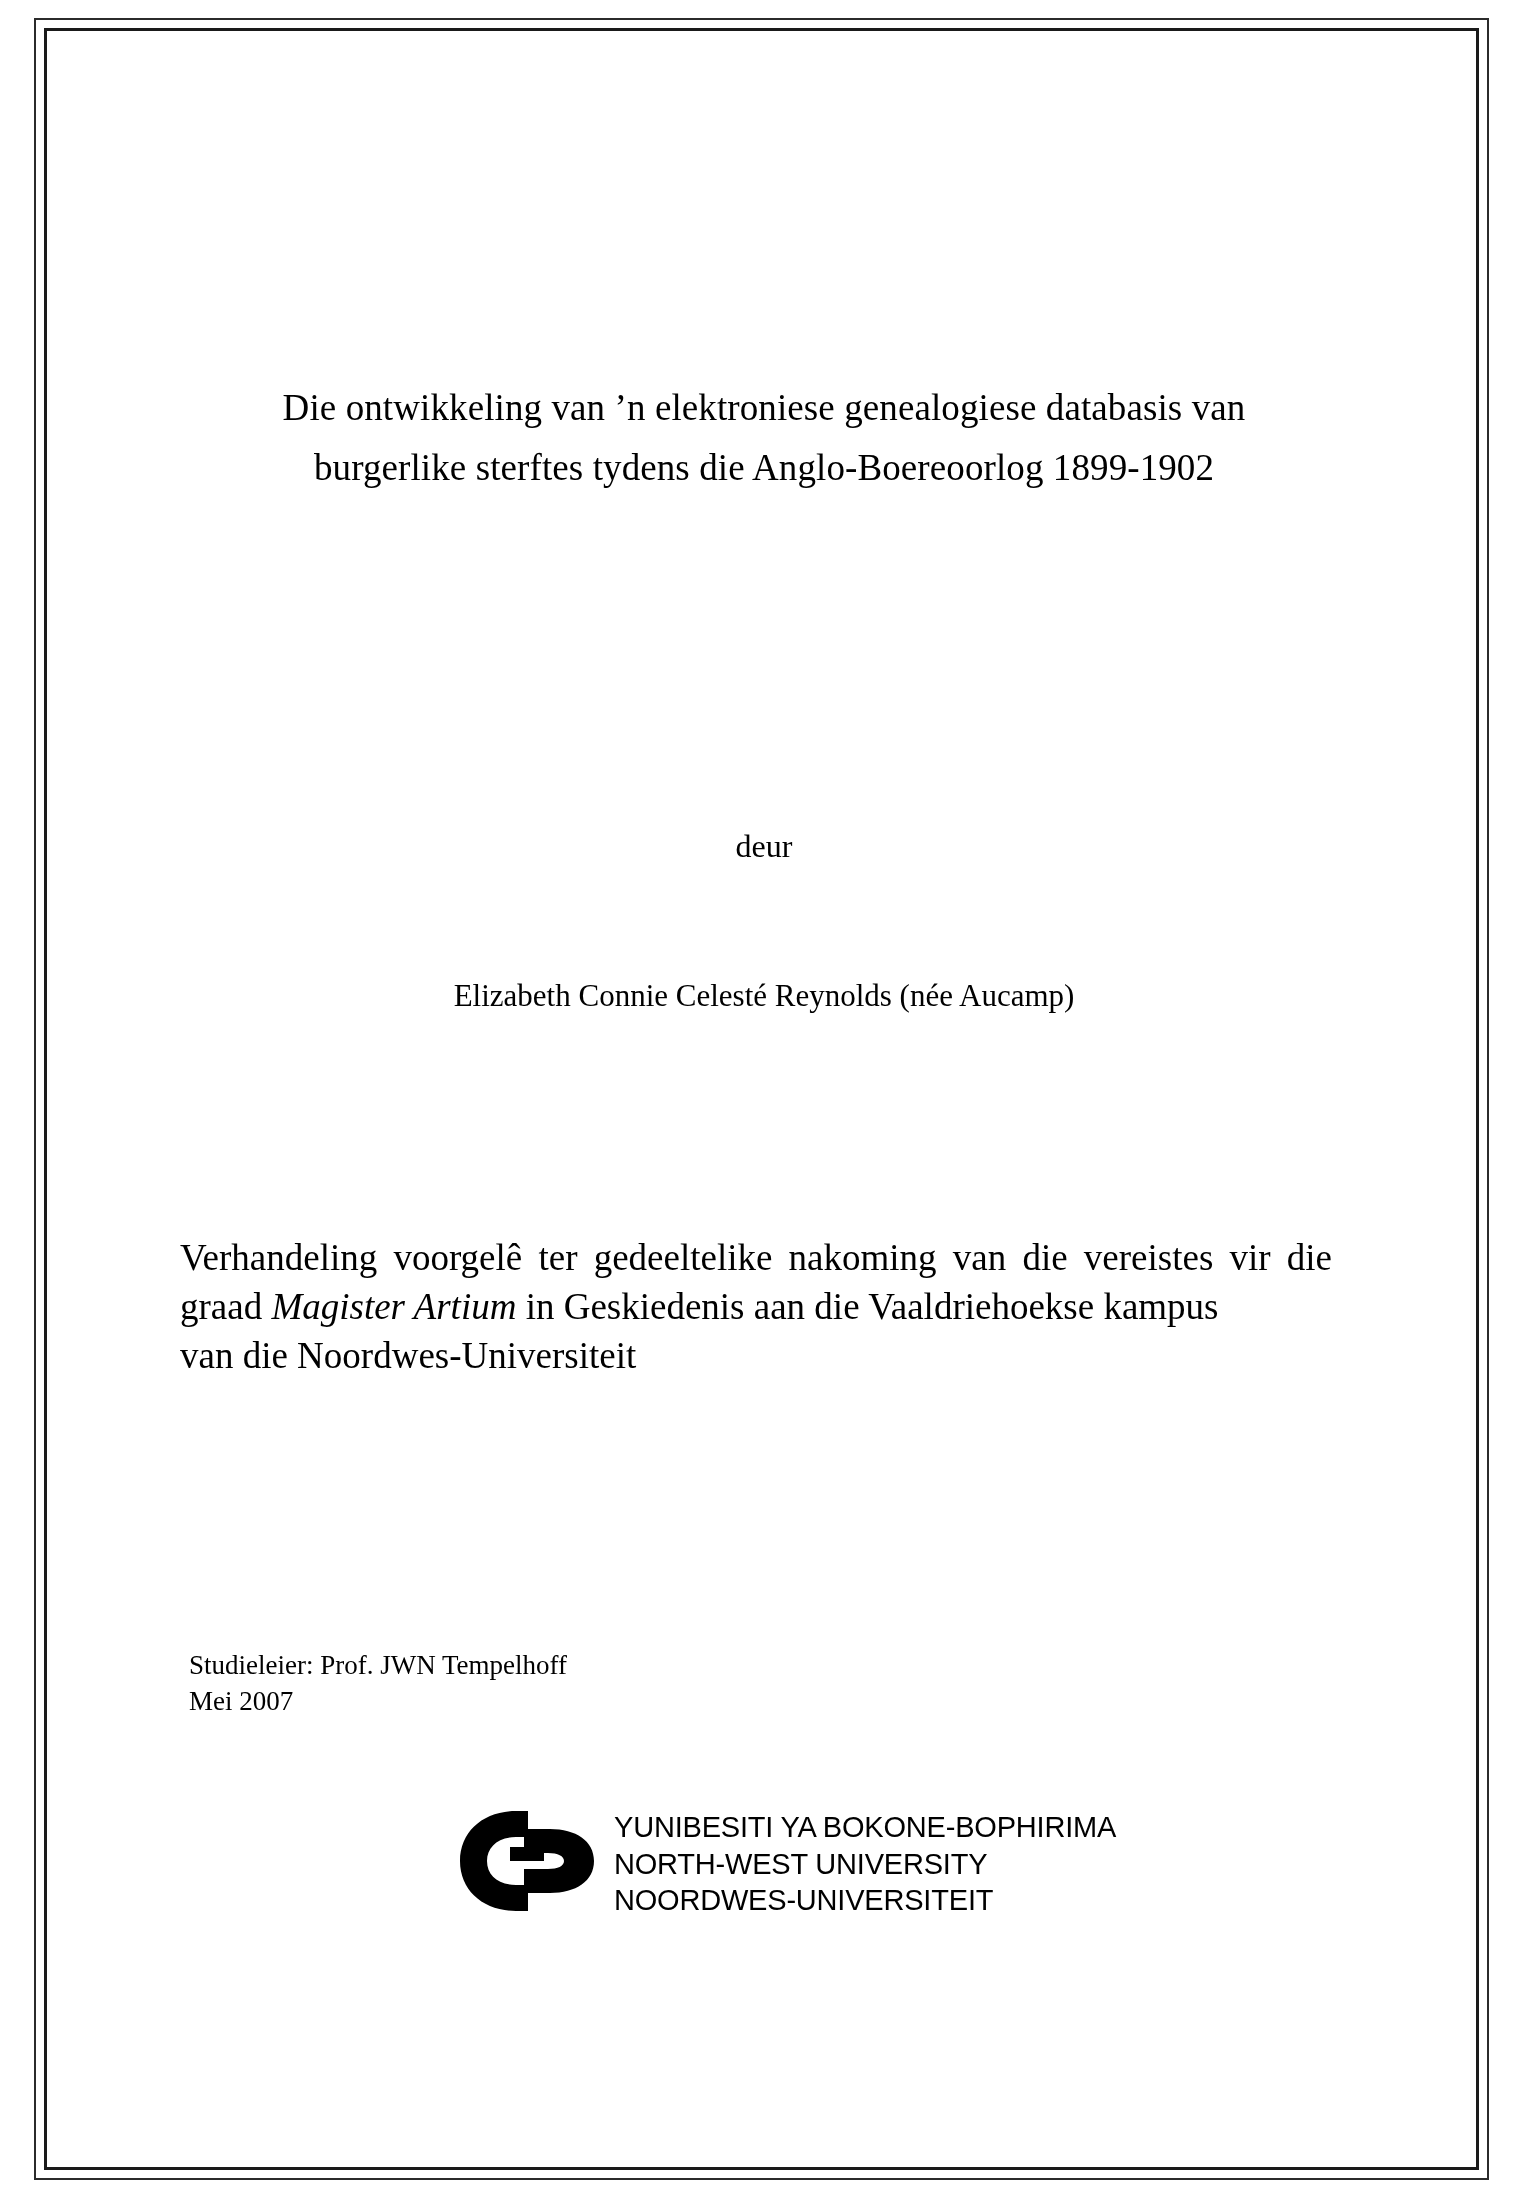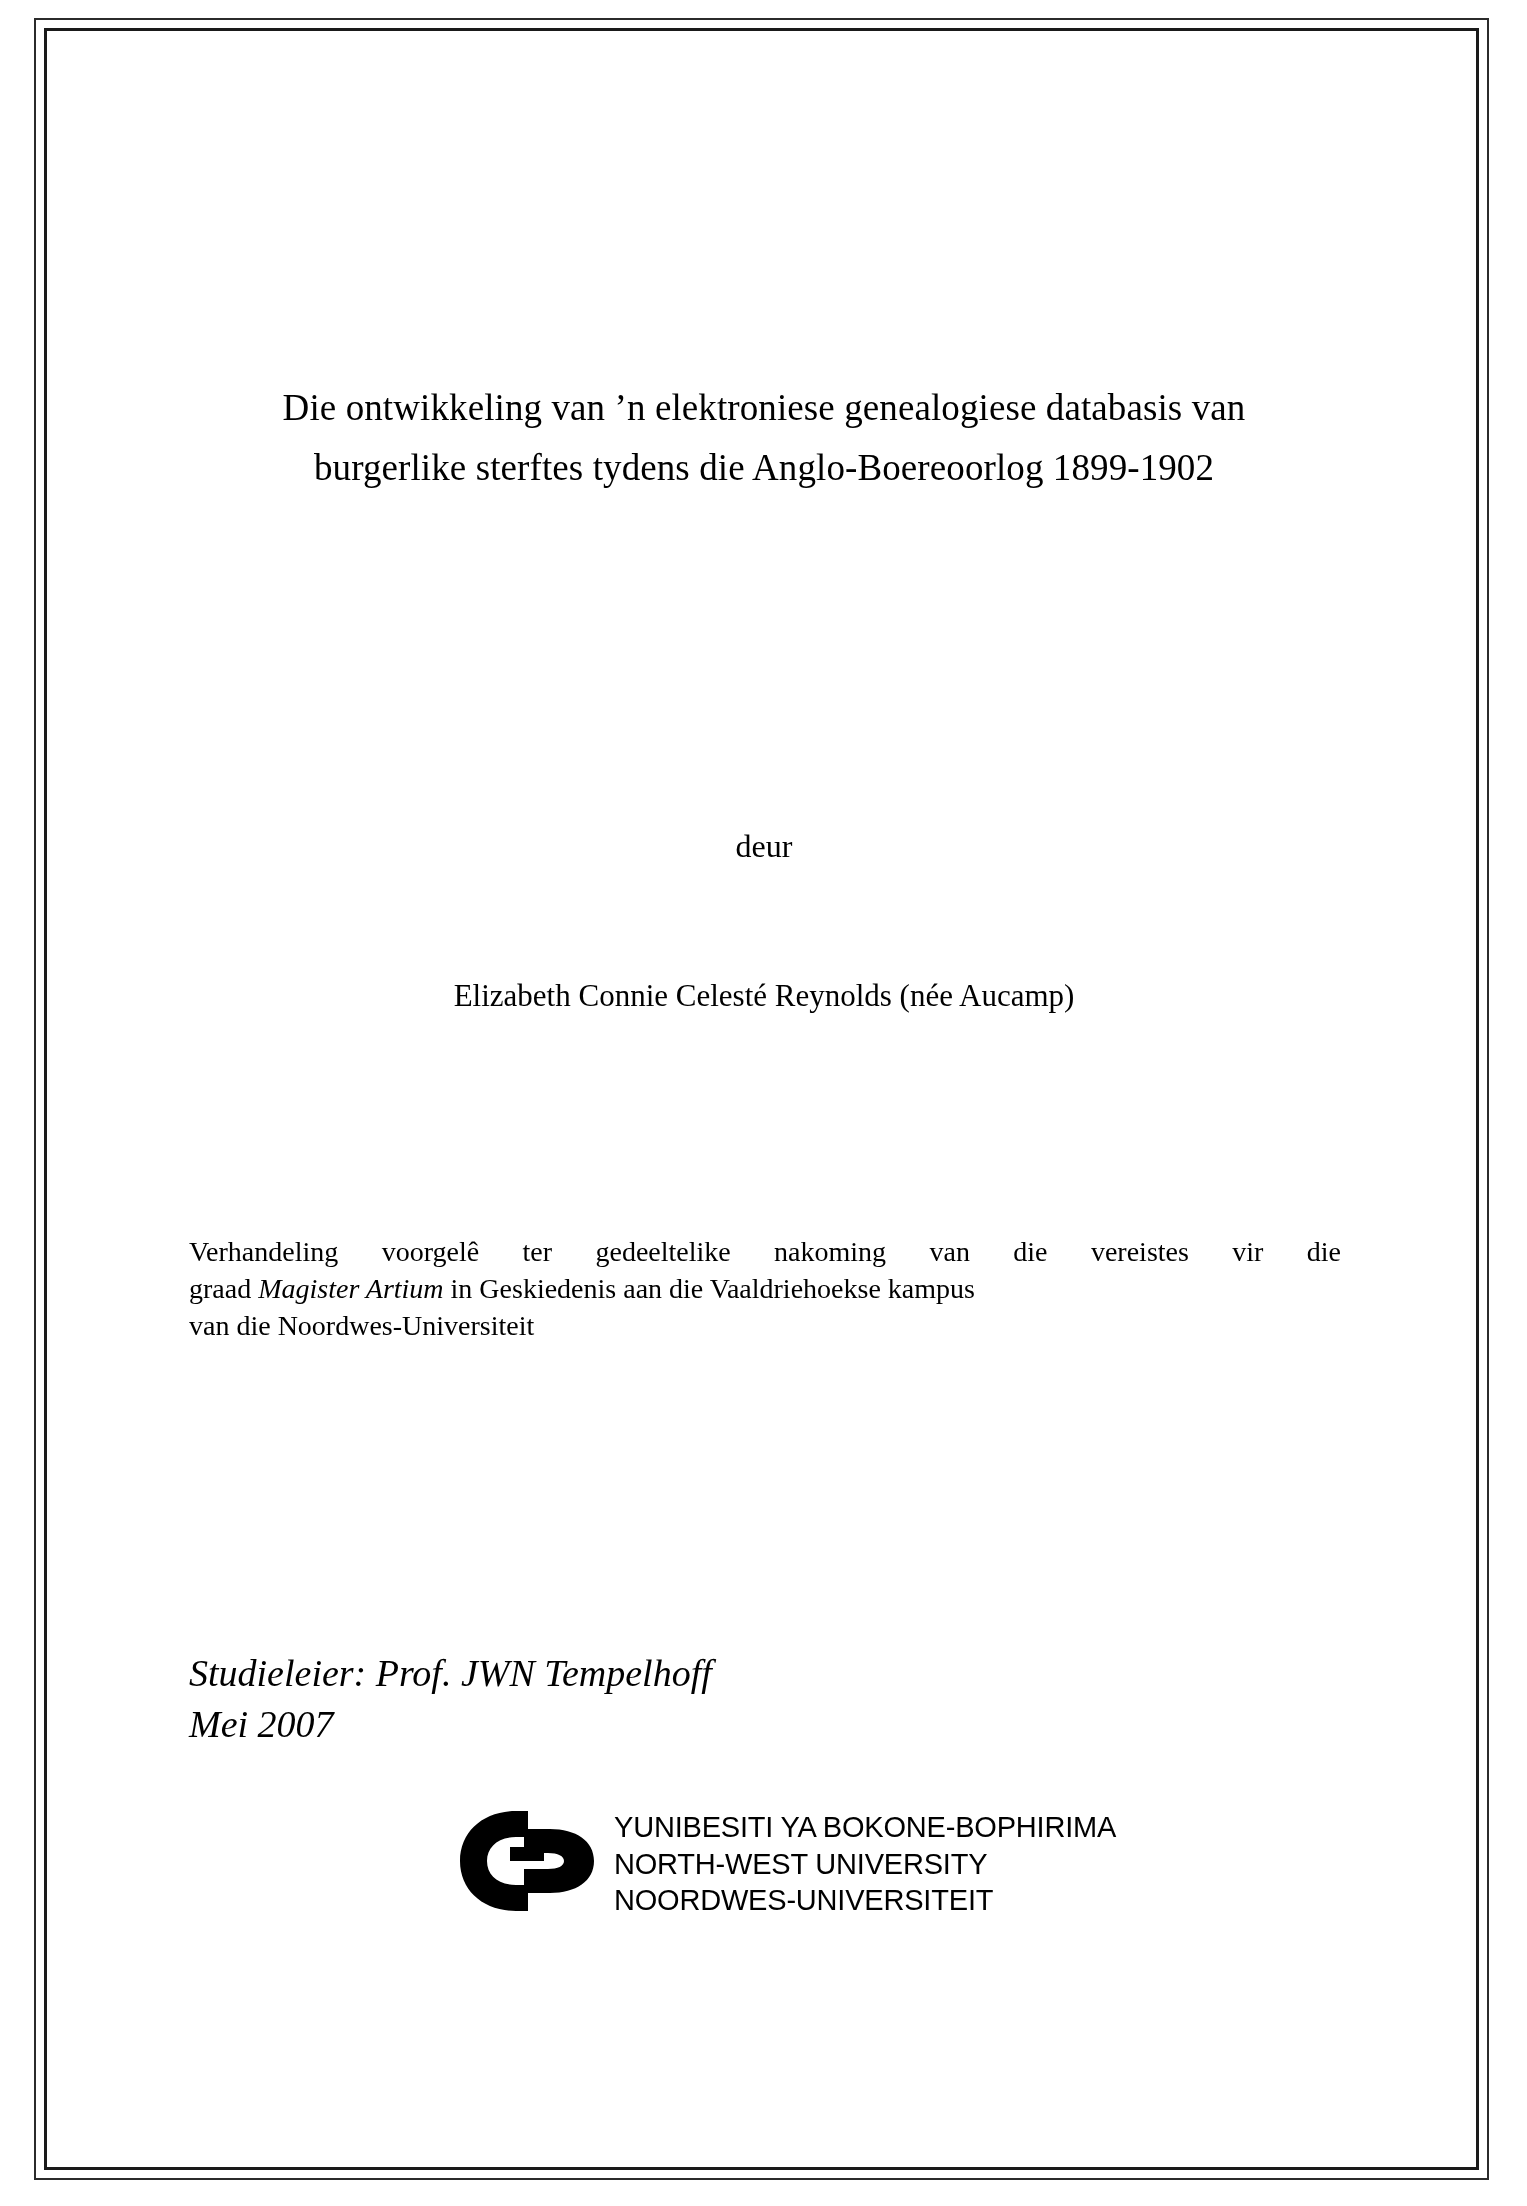--- a/index.html
+++ b/index.html
@@ -83,45 +83,44 @@
     position: absolute;
     left: 130px;
     top: 950px;
     width: 1180px;
     text-align: center;
     font-size: 31px;
   }
 
   .statement {
     position: absolute;
-    left: 145px;
+    left: 136px;
     top: 1205px;
     width: 1152px;
-    font-size: 28px;
+    font-size: 37px;
     line-height: 1.33;
   }
   .statement p {
     margin: 0;
   }
   .statement .justified {
     text-align: justify;
     text-align-last: justify;
   }
   .statement .ital {
     font-style: italic;
   }
 
   .supervisor {
     position: absolute;
     left: 145px;
     top: 1620px;
     width: 900px;
-    font-size: 38px;
+    font-size: 27px;
     line-height: 1.33;
-    font-style: italic;
   }
   .supervisor p { margin: 0; }
 
   
   .logo-block {
     position: absolute;
     left: 410px;
     top: 1775px;
     width: 640px;
     height: 120px;

